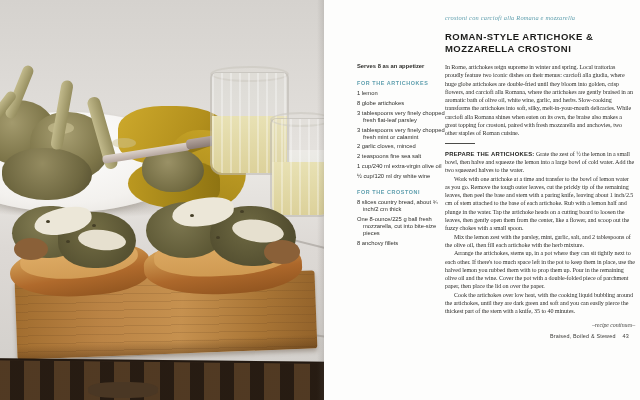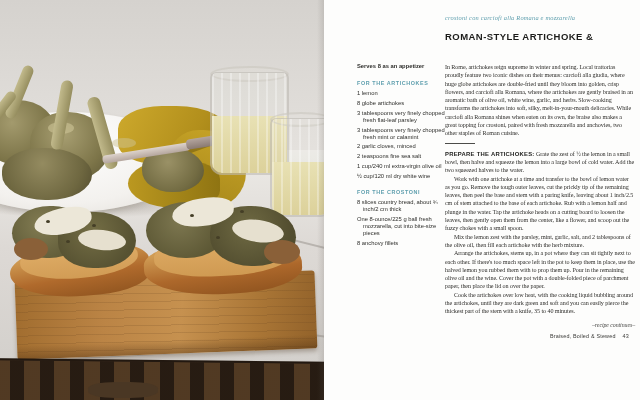--- a/index.html
+++ b/index.html
@@ -144,20 +144,21 @@
   <div class="b wood-table" style="left:-6px;top:360px;width:336px;height:46px;transform:rotate(.6deg);border-top:2px solid rgba(0,0,0,.35);">
     <div class="streaks"></div>
   </div>
   <div class="b" style="left:88px;top:382px;width:70px;height:16px;border-radius:40%;background:#4a3724;"></div>
 </div>
 
 <div class="right-page">
   <div class="slug">crostoni con carciofi alla Romana e mozzarella</div>
   <div class="title">
     <span>ROMAN-STYLE ARTICHOKE &amp;</span><br>
+    <span>MOZZARELLA CROSTONI</span>
   </div>
 
   <div class="serves">Serves 8 as an appetizer</div>
 
   <div class="sidebar">
     <h4 class="side-head">FOR THE ARTICHOKES</h4>
     <ul>
       <li>1 lemon</li>
       <li>8 globe artichokes</li>
       <li>3 tablespoons very finely chopped fresh flat-leaf parsley</li>

